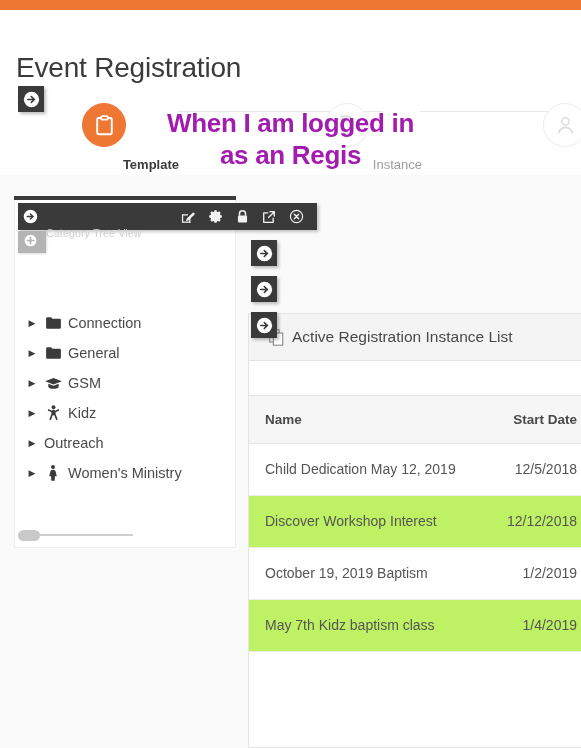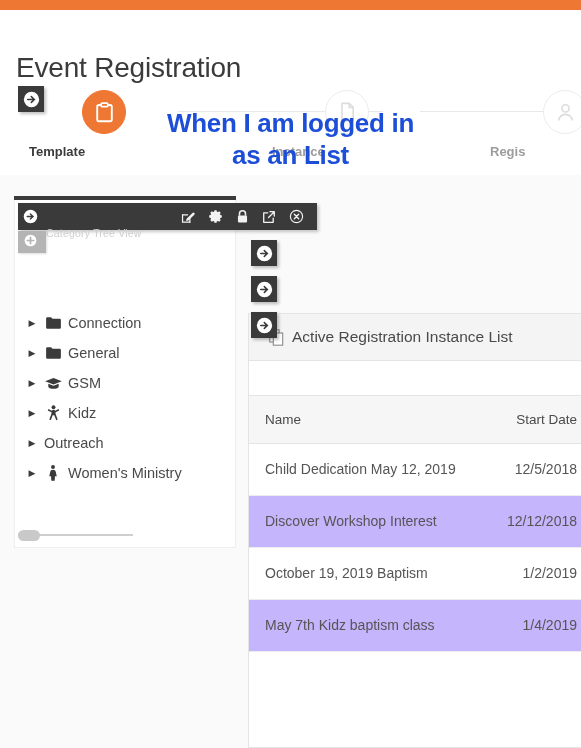--- a/index.html
+++ b/index.html
@@ -41,41 +41,41 @@
   #breadcrumb .crumb-cur { color: #8d8d8d; }
 
   
   #stepper {
     position: absolute; left: 0; top: 83px;
     width: 581px; height: 92px;
     background: #ffffff;
     overflow: hidden;
   }
   .step {
-    position: absolute; top: 7px;
+    position: absolute; top: 20px;
     width: 150px;
-    text-align: left;
+    text-align: right;
   }
   .step-circle {
     width: 44px; height: 44px; border-radius: 50%;
     margin: 0 auto;
     display: flex; align-items: center; justify-content: center;
     background: #ffffff;
     border: 1px solid #ececec;
     position: relative; z-index: 2;
   }
   .step-circle.active {
     background: #ee7733;
     border-color: #ee7733;
   }
   .step-label {
     margin-top: 10px;
     font-size: 13px;
     color: #9d9d9d;
-    font-weight: 700;
+    font-weight: 400;
   }
   .step-label.active { color: #3b3b3b; font-weight: bold; }
   .step-line {
     position: absolute; top: 28px; height: 1px;
     background: #e8e8e8; z-index: 1;
   }
 
   
   #body-area {
     position: absolute; left: 0; top: 175px;
@@ -201,45 +201,45 @@
   #table-toolbar-row {
     height: 35px; background: #ffffff;
     border-bottom: 1px solid #e4e4e4;
   }
   table { width: 100%; border-collapse: collapse; }
   th {
     background: #f6f6f6;
     text-align: left;
     font-size: 13.5px;
     color: #4a4a4a;
-    font-weight: normal;
+    font-weight: bold;
     padding: 16px 10px 16px 16px;
     border-bottom: 1px solid #e4e4e4;
   }
   th.col-date { text-align: right; padding-right: 18px; width: 120px; }
   td {
     font-size: 14px;
     color: #555555;
     padding: 14px 10px 14px 16px;
     border-bottom: 1px solid #ececec;
     vertical-align: top;
     line-height: 1.65;
   }
   td.col-date { text-align: right; padding-right: 18px; white-space: nowrap; }
-  tr.alt td { background: #c4b5fd; }
+  tr.alt td { background: #bef264; }
   td.name-cell { max-width: 150px; }
 
   
   #overlay-note {
     position: absolute;
     left: 0; top: 108px; width: 581px;
     text-align: center;
     font-size: 26px;
     font-weight: bold;
-    color: #1d4ed8;
+    color: #a21caf;
     line-height: 1.22;
     letter-spacing: -0.3px;
     z-index: 60;
     pointer-events: none;
   }
 </style>
 </head>
 <body>
 
 <div id="top-bar"></div>
@@ -469,14 +469,14 @@
       <tr class="alt">
         <td class="name-cell">May 7th Kidz baptism class</td>
         <td class="col-date">1/4/2019</td>
       </tr>
     </tbody>
   </table>
 </div>
 
 <div id="overlay-note">
   <div>When I am logged in</div>
-  <div>as an List</div>
+  <div>as an Regis</div>
 </div>
 
 </body></html>

